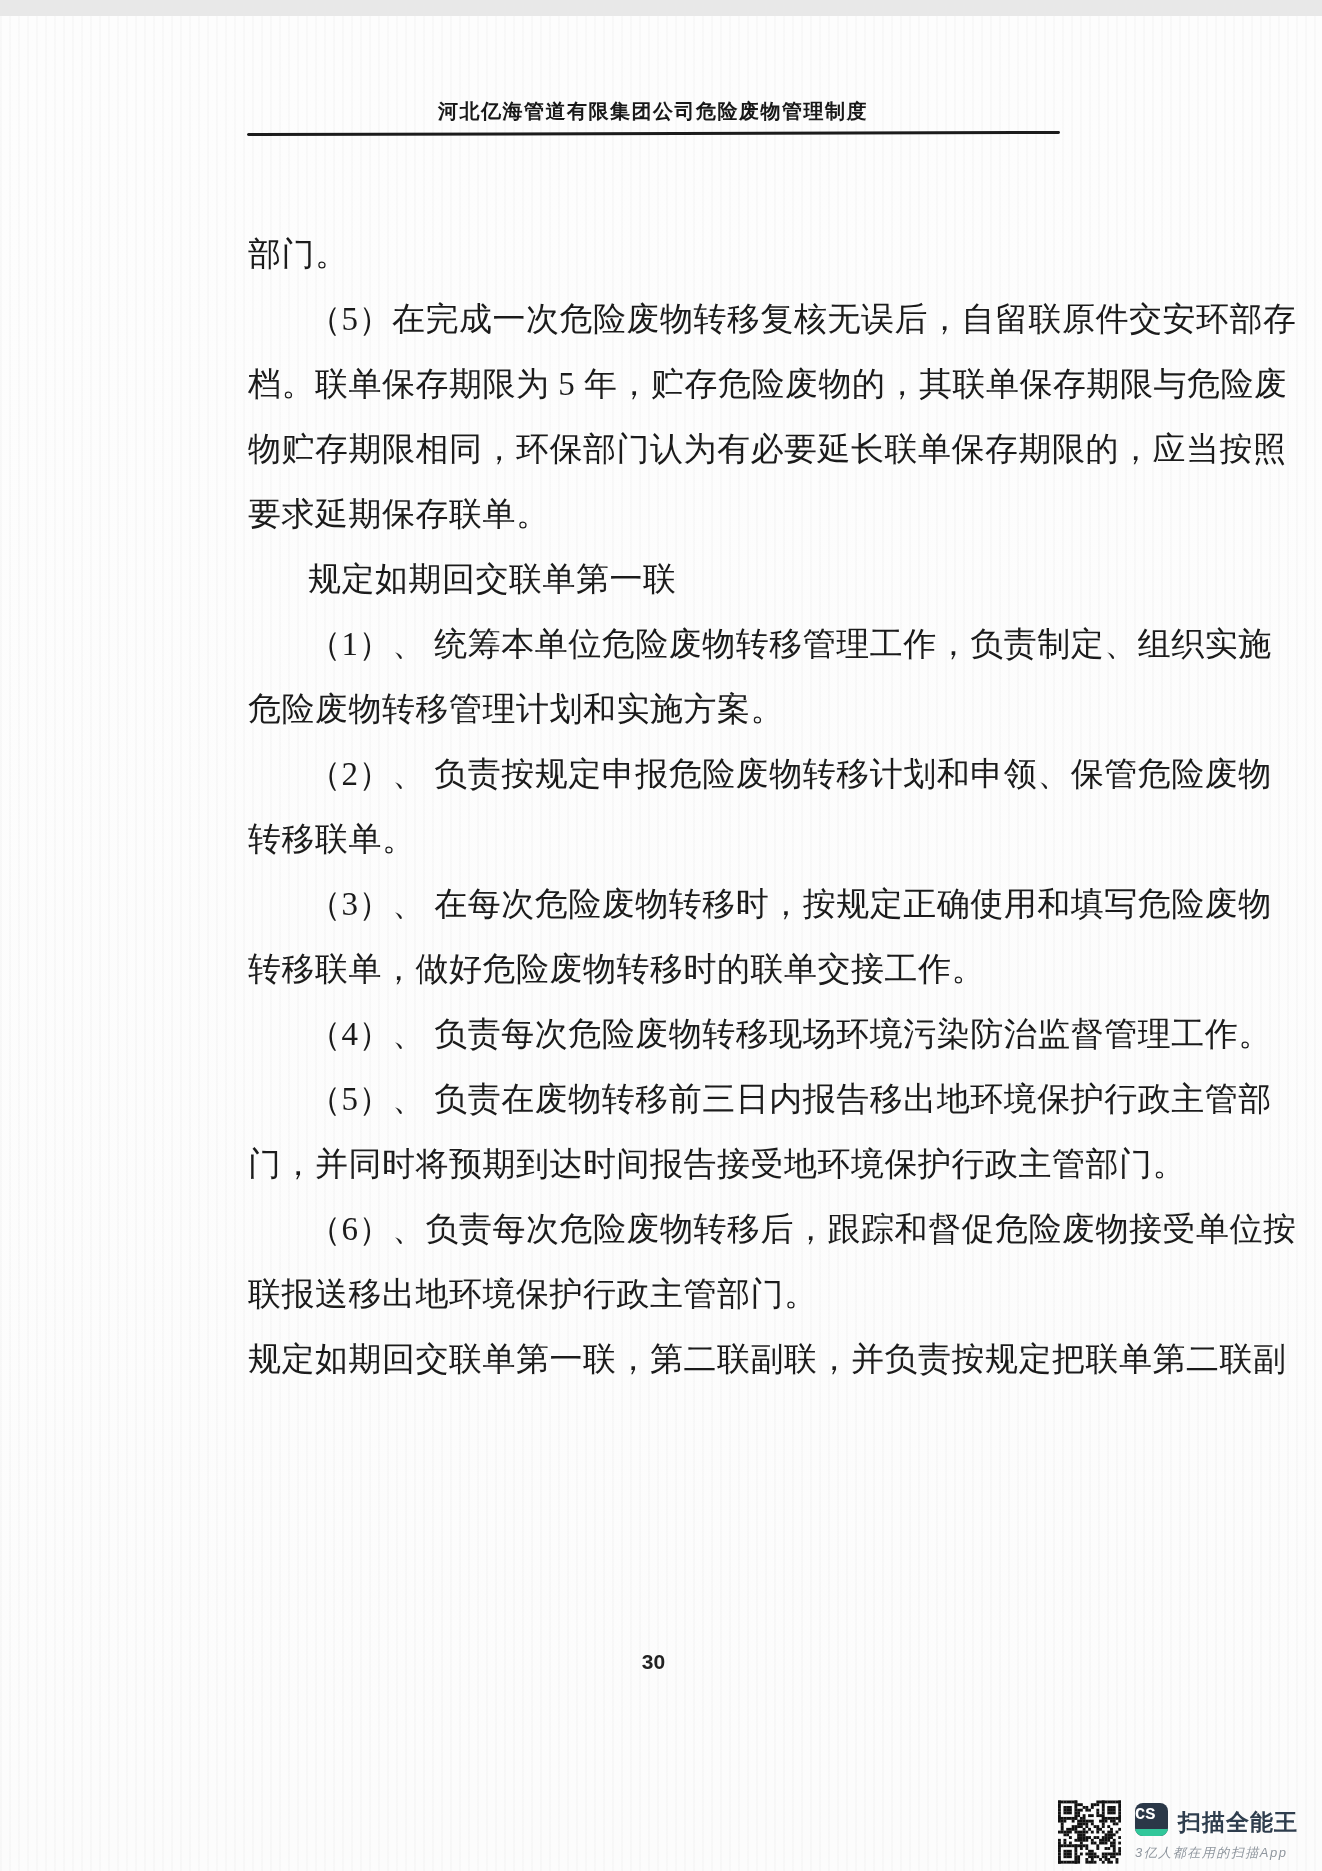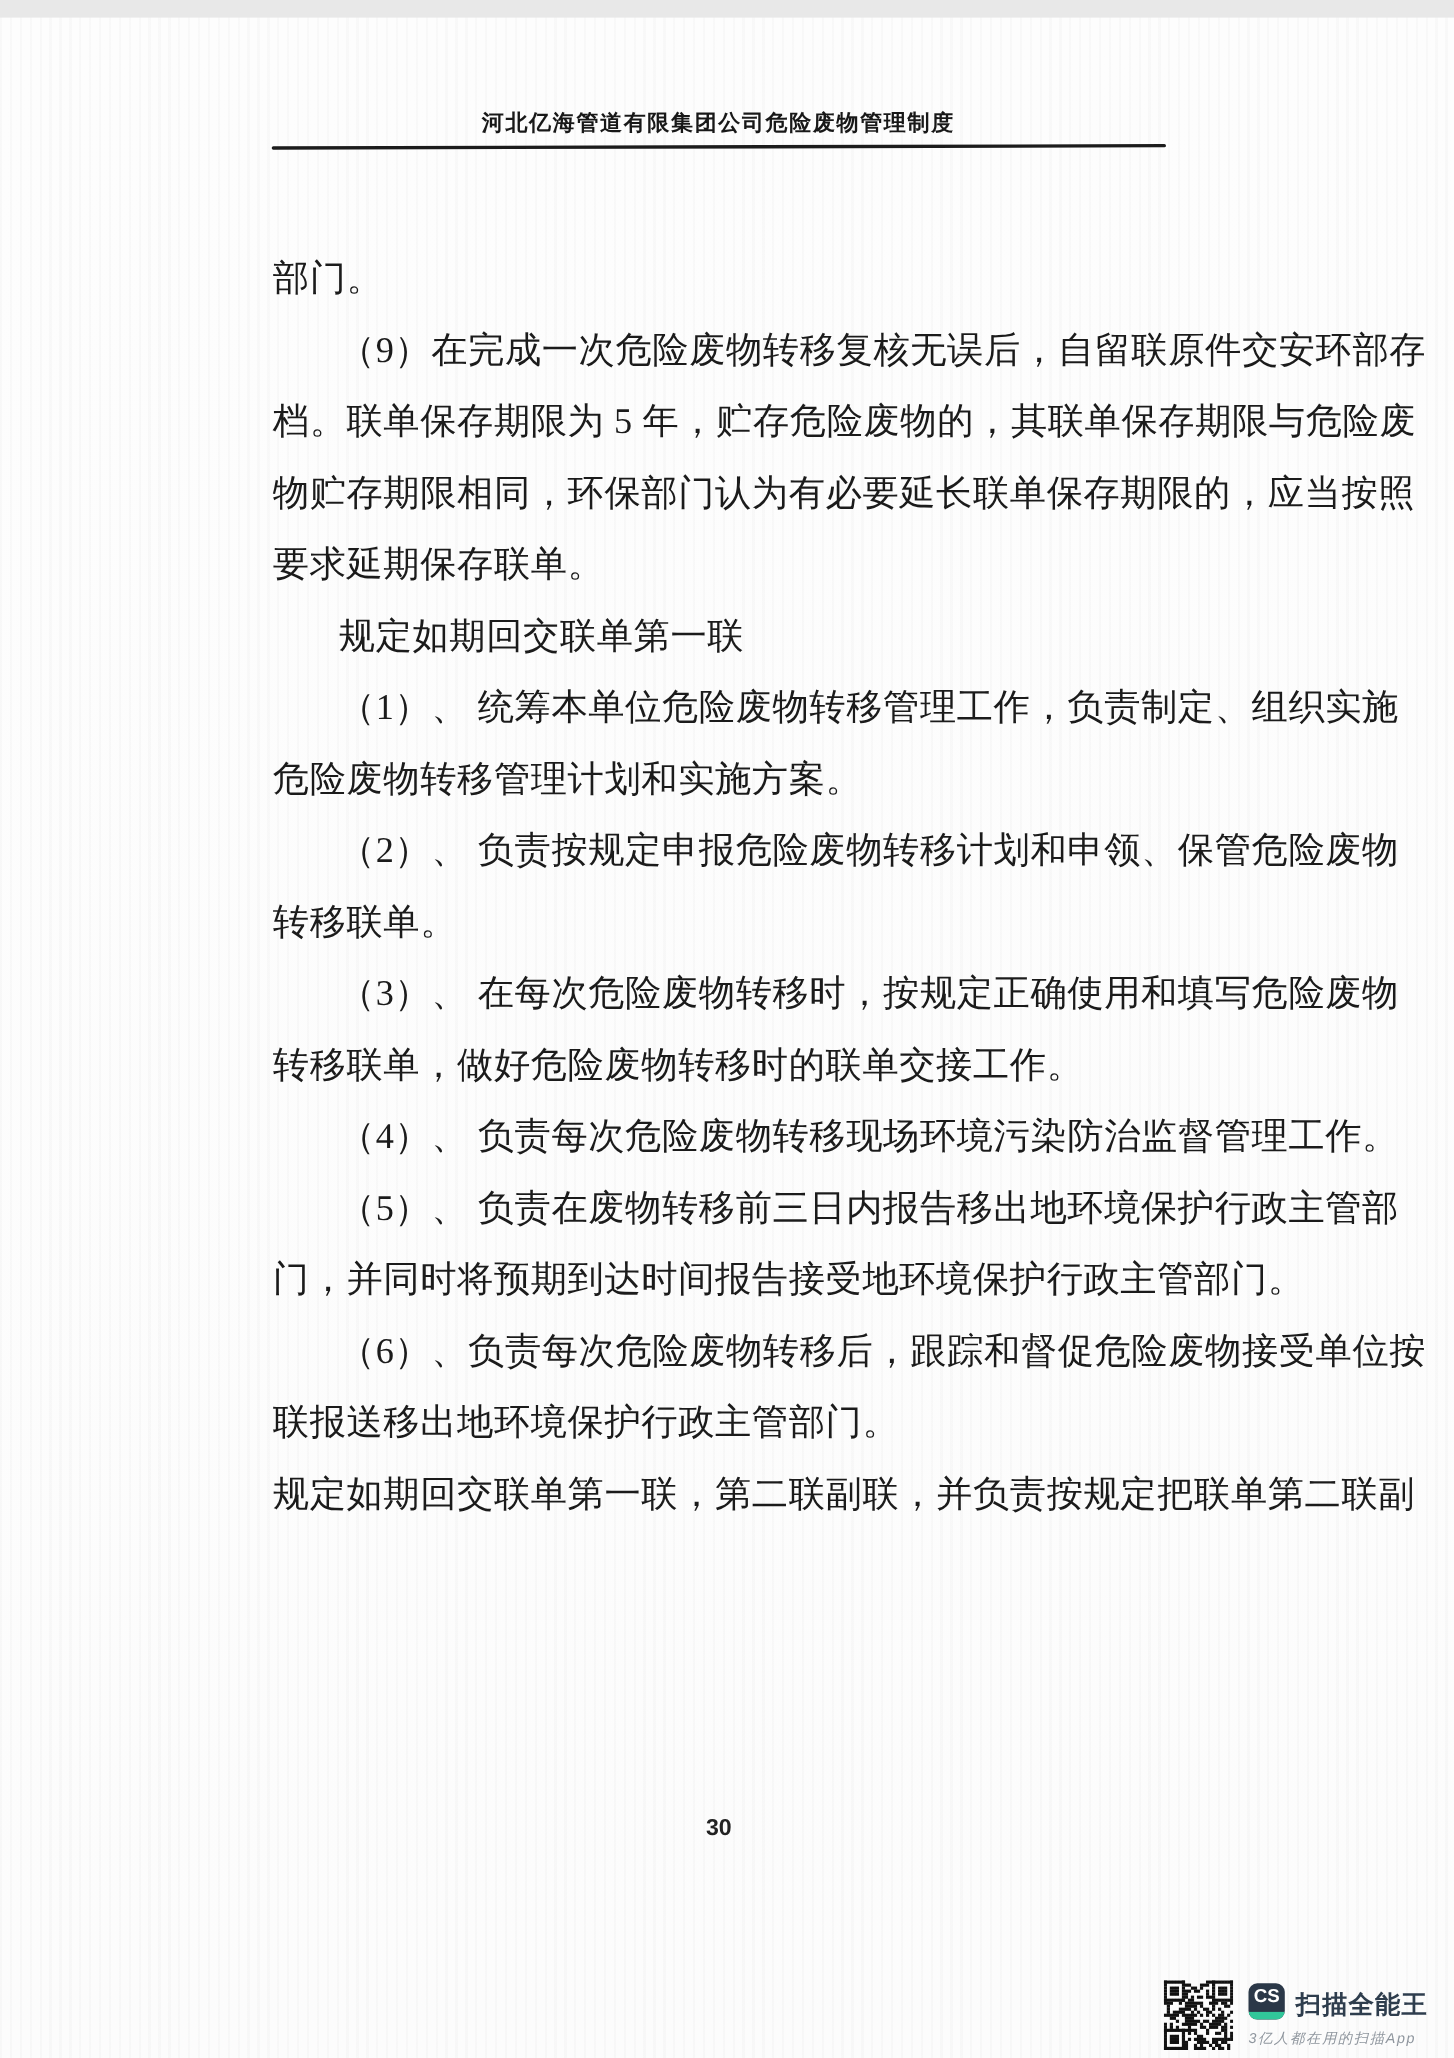--- a/index.html
+++ b/index.html
@@ -101,22 +101,22 @@
     height: 33px;
     border-radius: 8px;
     background: #2b3848;
     overflow: hidden;
   }
   .cs-logo .cs-text {
     position: absolute;
     top: 2px;
     left: 0;
     width: 100%;
-    text-align: center;
-    font-family: Liberation Sans, sans-serif;
+    text-align: left;
+    font-family: Liberation Mono, monospace;
     font-weight: bold;
     font-size: 17px;
     color: #ffffff;
   }
   .cs-logo .cs-accent {
     position: absolute;
     bottom: 0;
     left: 0;
     width: 100%;
     height: 7px;
@@ -148,21 +148,21 @@
 <body>
 
 <div class="page">
 
   <div class="header-title">河北亿海管道有限集团公司危险废物管理制度</div>
 
   <div class="header-rule"></div>
 
   <div class="doc-body" id="doc-body">
       <div class="text-line">部门。</div>
-      <div class="text-line indent">（9）在完成一次危险废物转移复核无误后，自留联原件交安环部存</div>
+      <div class="text-line indent">（5）在完成一次危险废物转移复核无误后，自留联原件交安环部存</div>
       <div class="text-line">档。联单保存期限为 5 年，贮存危险废物的，其联单保存期限与危险废</div>
       <div class="text-line">物贮存期限相同，环保部门认为有必要延长联单保存期限的，应当按照</div>
       <div class="text-line">要求延期保存联单。</div>
       <div class="text-line indent">规定如期回交联单第一联</div>
       <div class="text-line indent">（1）、 统筹本单位危险废物转移管理工作，负责制定、组织实施</div>
       <div class="text-line">危险废物转移管理计划和实施方案。</div>
       <div class="text-line indent">（2）、 负责按规定申报危险废物转移计划和申领、保管危险废物</div>
       <div class="text-line">转移联单。</div>
       <div class="text-line indent">（3）、 在每次危险废物转移时，按规定正确使用和填写危险废物</div>
       <div class="text-line">转移联单，做好危险废物转移时的联单交接工作。</div>

